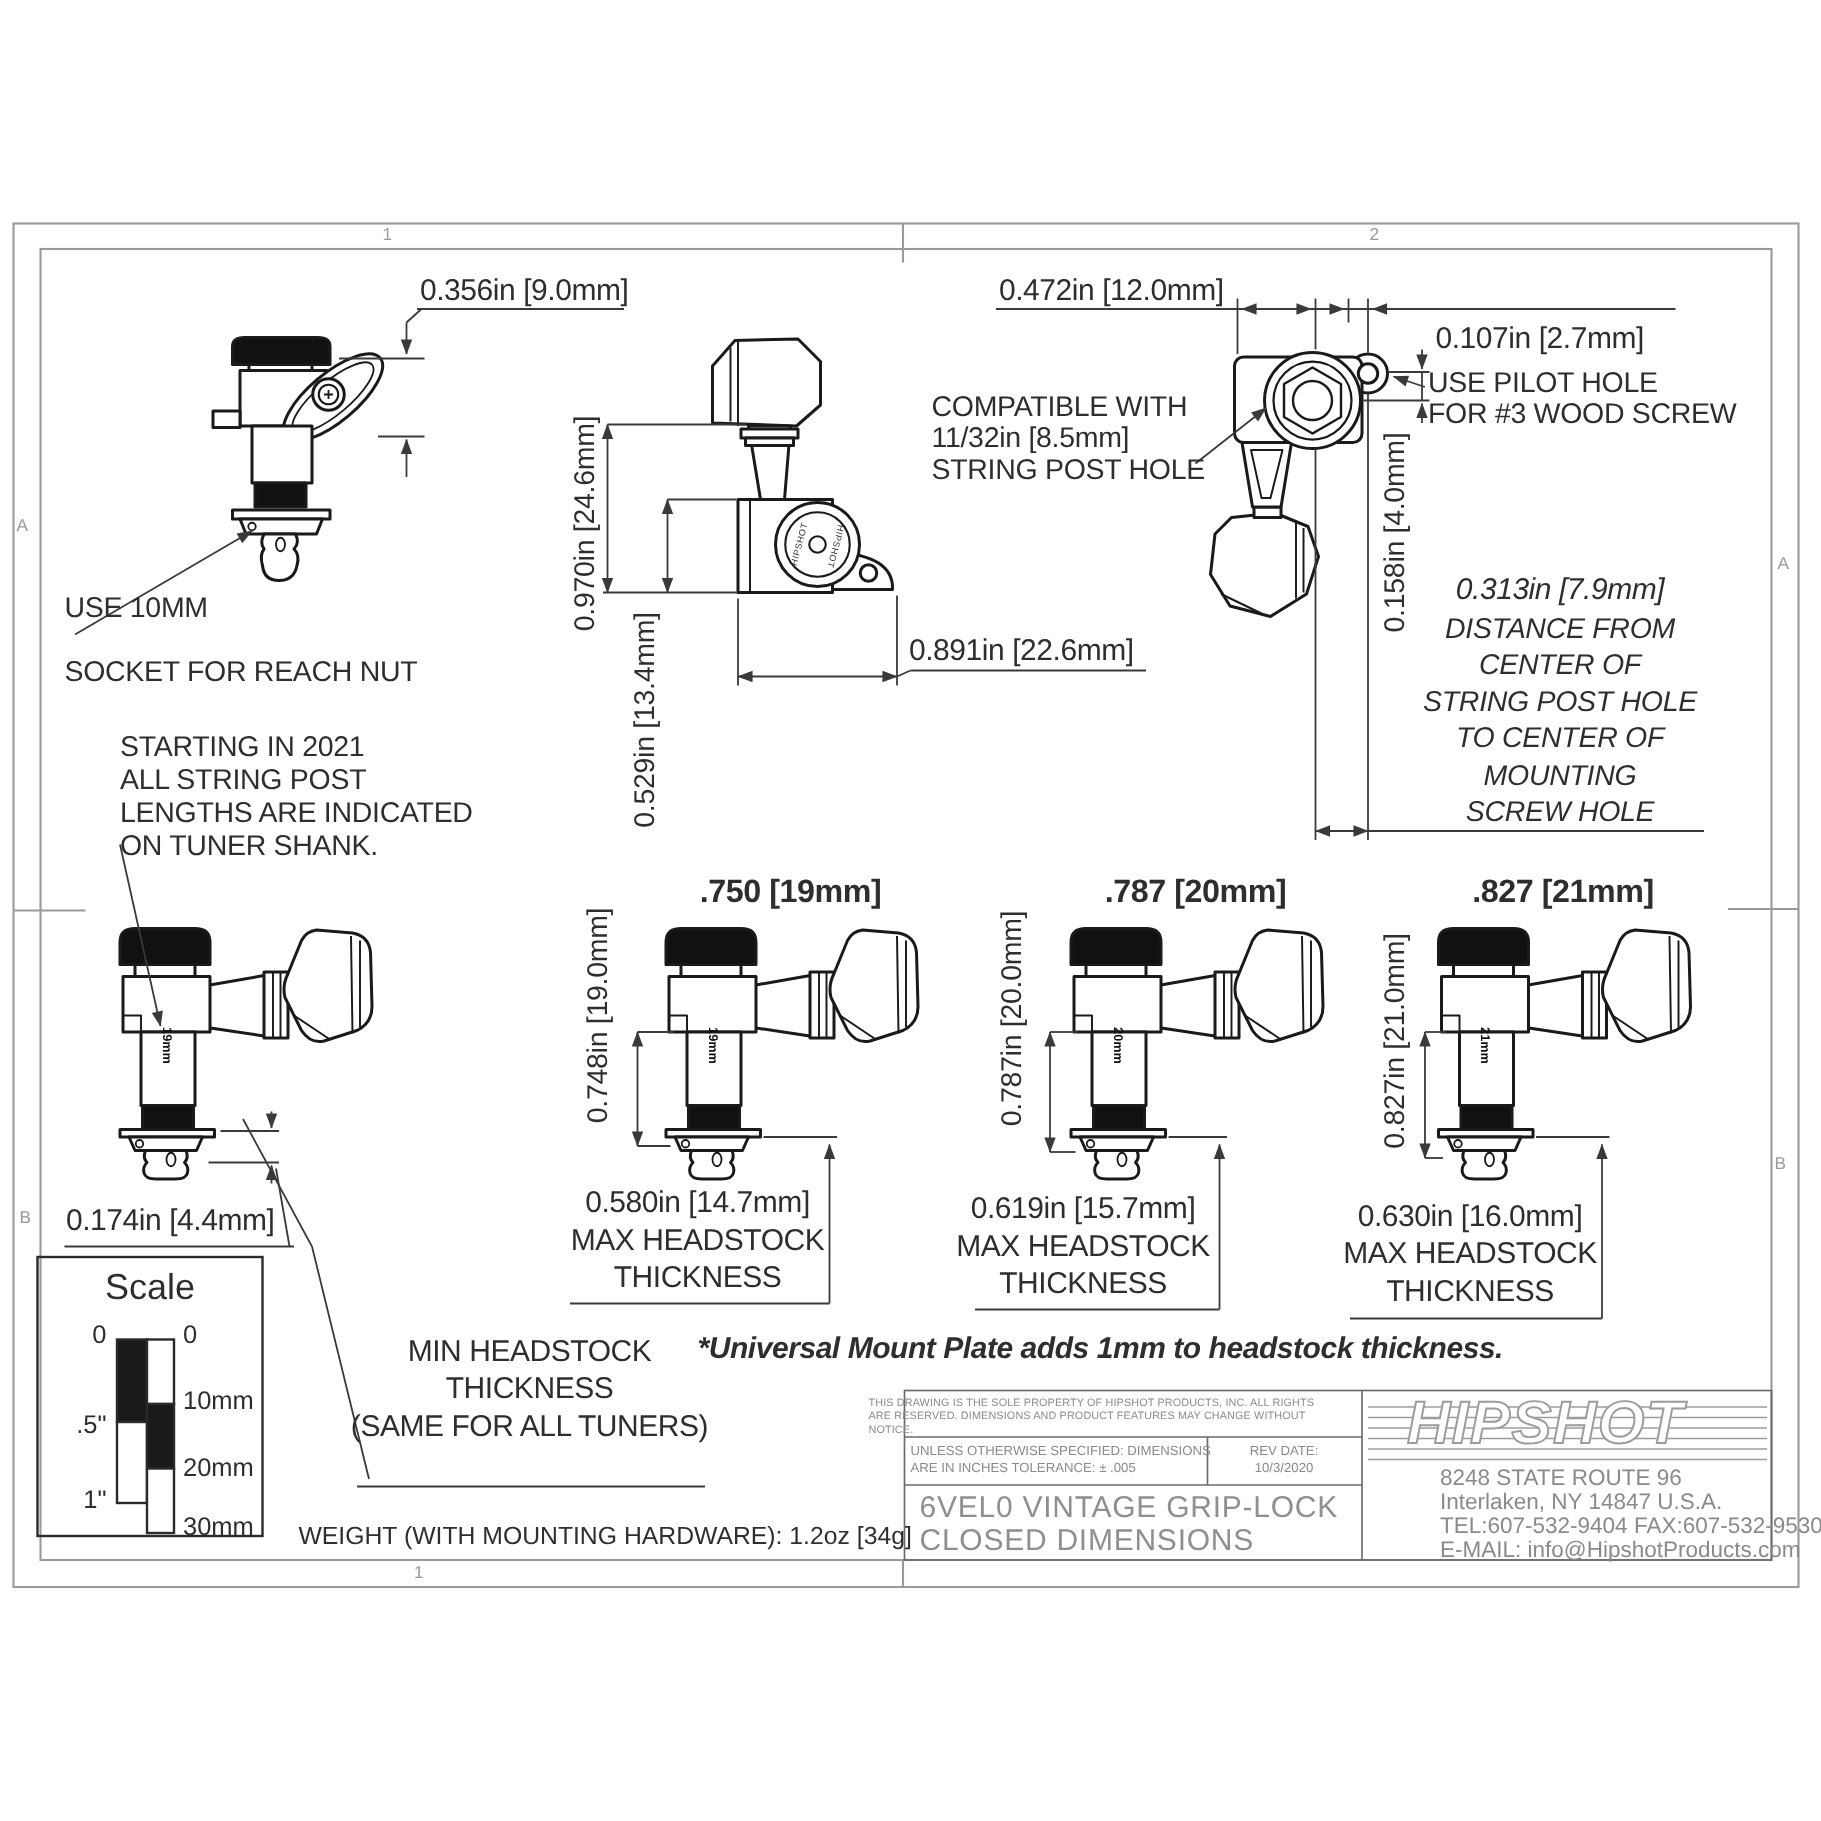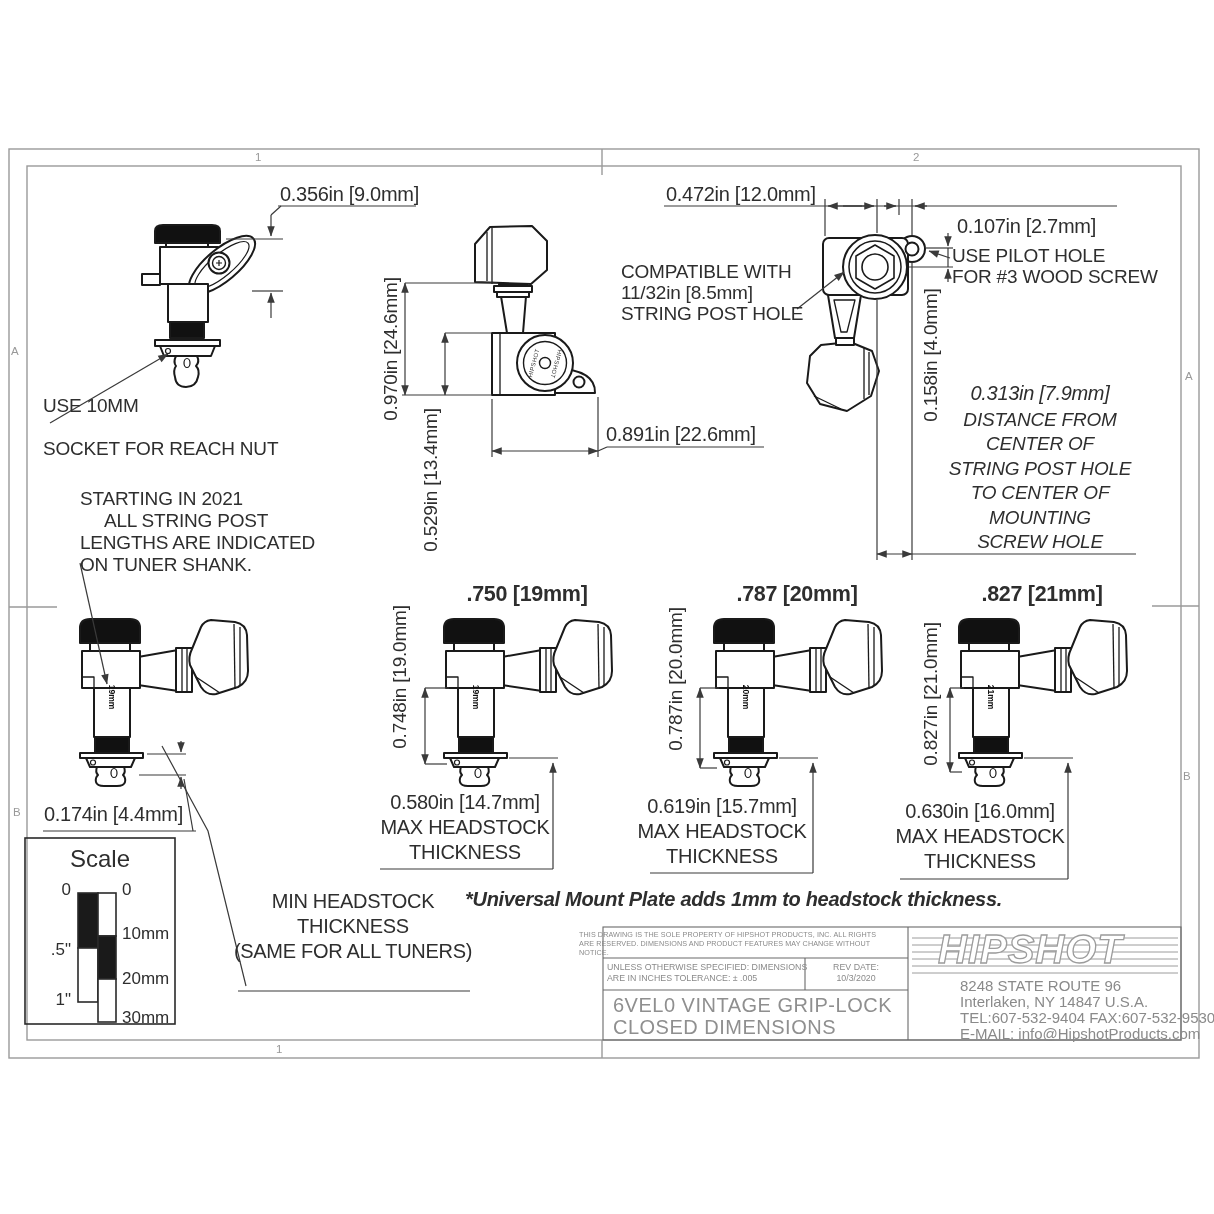--- a/index.html
+++ b/index.html
@@ -260,21 +260,21 @@
   <div class="d19" style="line-height:24.5px;">DISTANCE FROM</div>
   <div class="d19" style="line-height:24.5px;">CENTER OF</div>
   <div class="d19" style="line-height:24.5px;">STRING POST HOLE</div>
   <div class="d19" style="line-height:24.5px;">TO CENTER OF</div>
   <div class="d19" style="line-height:24.5px;">MOUNTING</div>
   <div class="d19" style="line-height:24.5px;">SCREW HOLE</div>
 </div>
 
 <div class="t" style="left:80px;top:488px;">
   <div class="d19" style="line-height:22px;">STARTING IN 2021</div>
-  <div class="d19" style="line-height:22px;margin-left:24px;">ALL STRING POST</div>
+  <div class="d19" style="line-height:22px;">ALL STRING POST</div>
   <div class="d19" style="line-height:22px;">LENGTHS ARE INDICATED</div>
   <div class="d19" style="line-height:22px;">ON TUNER SHANK.</div>
 </div>
 
 <div class="t hdr ctr" style="left:527px;top:583px;">.750 [19mm]</div>
 <div class="t hdr ctr" style="left:797px;top:583px;">.787 [20mm]</div>
 <div class="t hdr ctr" style="left:1042px;top:583px;">.827 [21mm]</div>
 
 <div class="t d19 rot" style="left:400px;top:677px;">0.748in [19.0mm]</div>
 <div class="t d19 rot" style="left:676px;top:679px;">0.787in [20.0mm]</div>
@@ -304,20 +304,21 @@
 </div>
 
 <div class="t ctr mh" style="left:353px;top:889px;">
   <div class="d20">MIN HEADSTOCK</div>
   <div class="d20">THICKNESS</div>
   <div class="d20">(SAME FOR ALL TUNERS)</div>
 </div>
 
 <div class="t italicnote" style="left:465px;top:889px;">*Universal Mount Plate adds 1mm to headstock thickness.</div>
 
+<div class="t" style="left:199px;top:1016px;font-size:16.5px;">WEIGHT (WITH MOUNTING HARDWARE): 1.2oz [34g]</div>
 
 <div class="t ctr" style="left:100px;top:846px;font-size:24px;">Scale</div>
 <div class="t d17" style="left:38px;top:881px;width:33px;text-align:right;">0</div>
 <div class="t d17" style="left:30px;top:941px;width:41px;text-align:right;">.5"</div>
 <div class="t d17" style="left:36px;top:991px;width:35px;text-align:right;">1"</div>
 <div class="t d17" style="left:122px;top:881px;">0</div>
 <div class="t d17" style="left:122px;top:925px;">10mm</div>
 <div class="t d17" style="left:122px;top:970px;">20mm</div>
 <div class="t d17" style="left:122px;top:1009px;">30mm</div>
 

